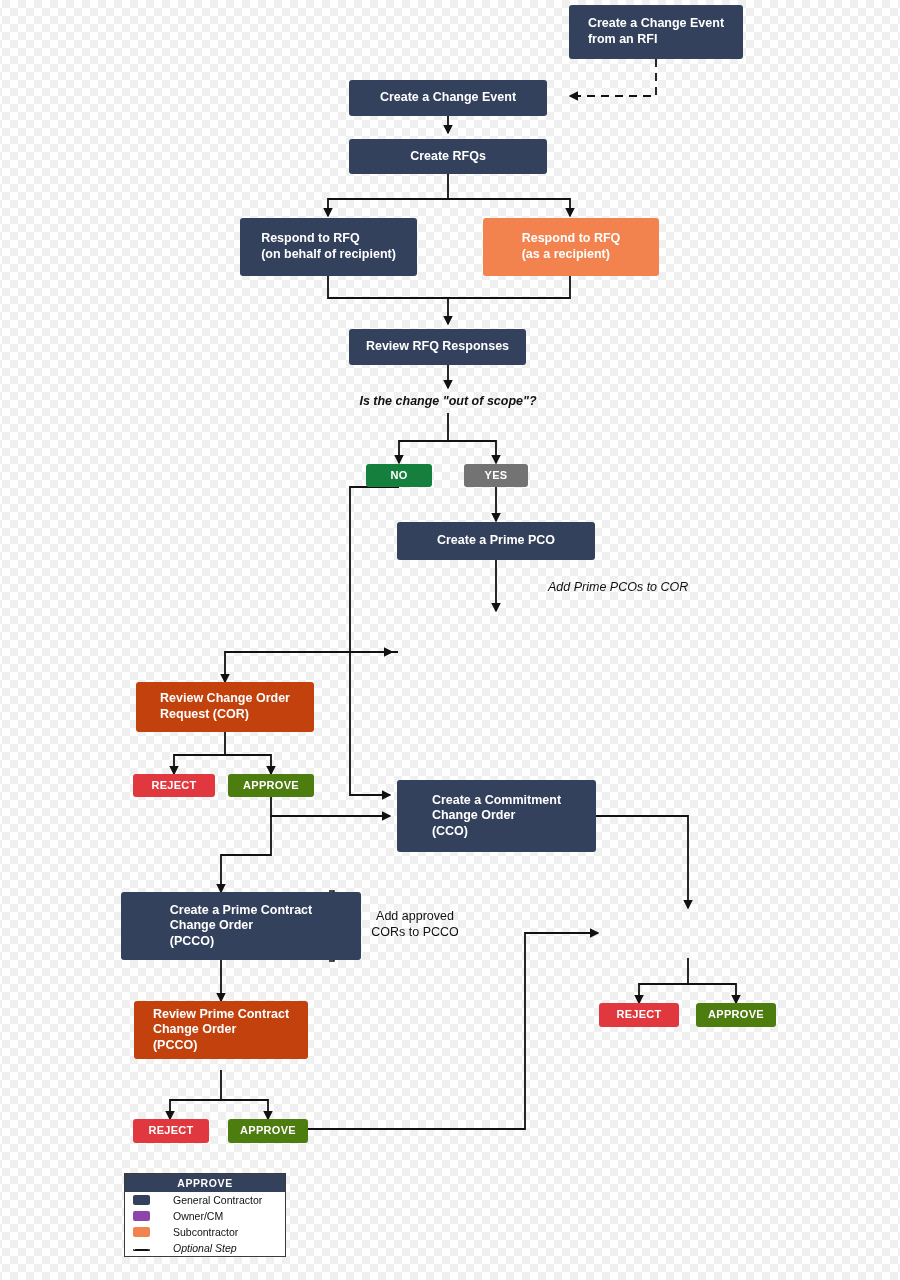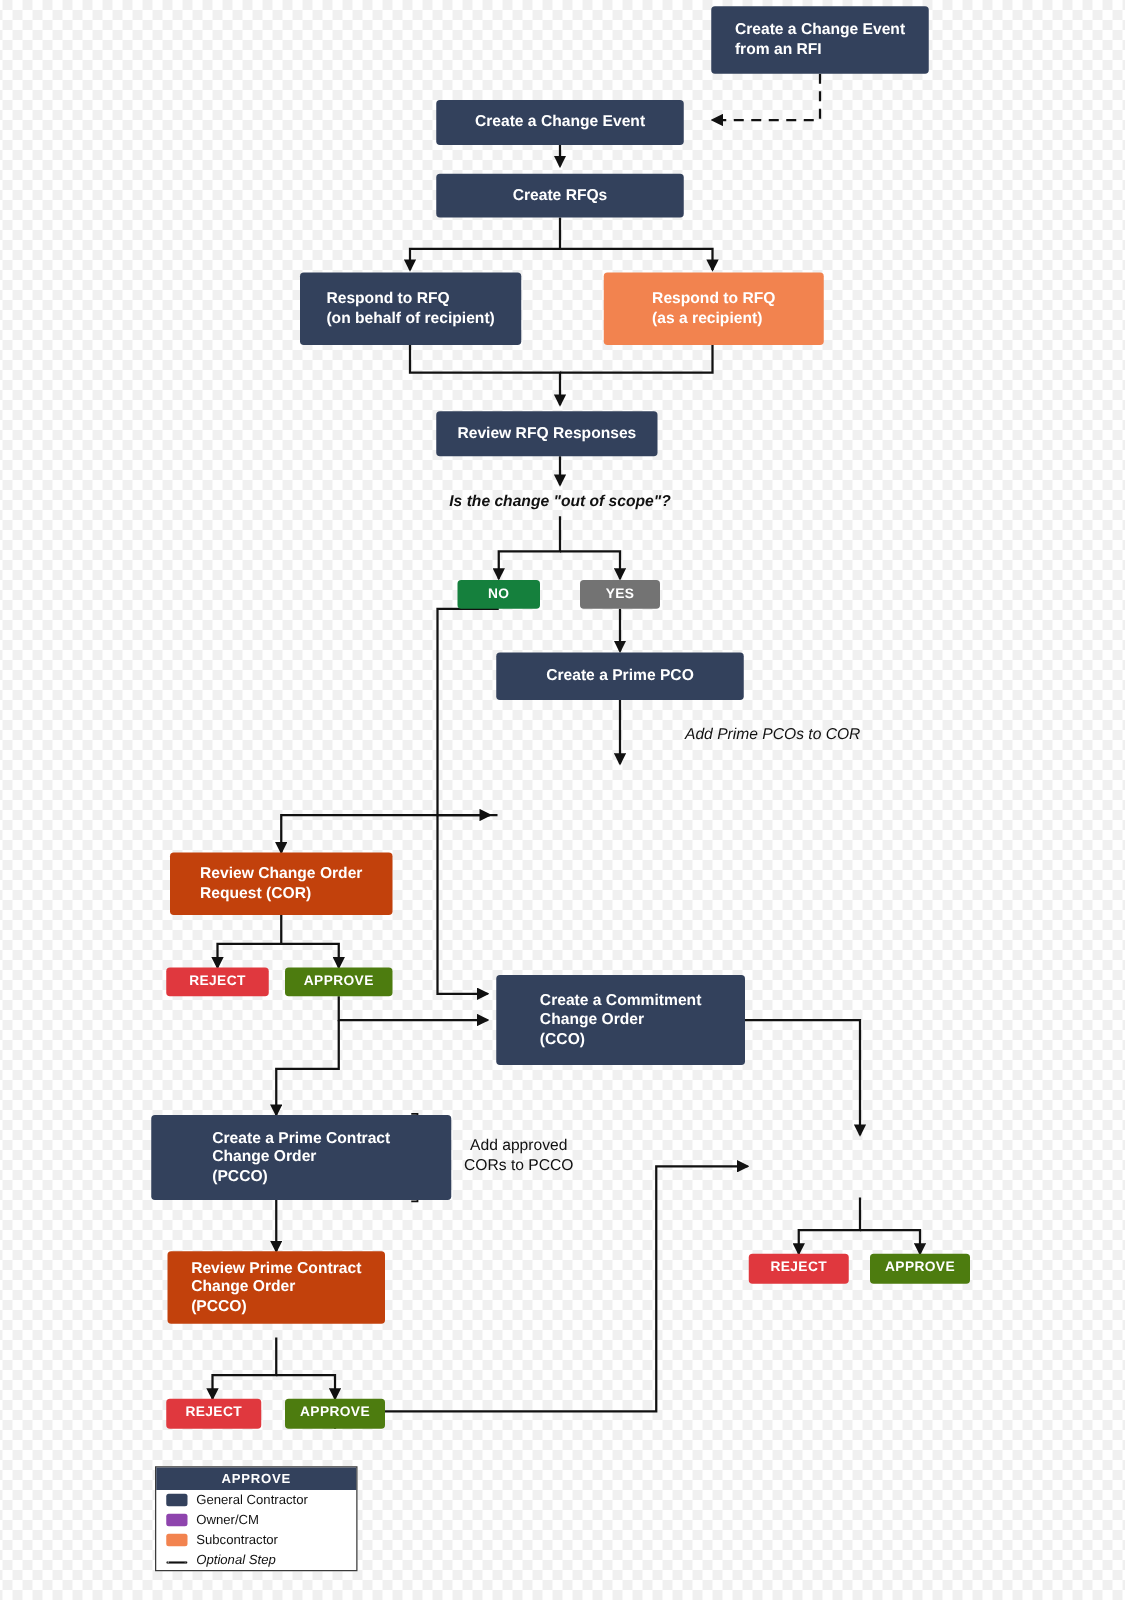--- a/index.html
+++ b/index.html
@@ -48,21 +48,21 @@
 
   
   #legend{
     position:absolute;left:124px;top:1173px;width:160px;
     background:#ffffff;border:1px solid #3b3b3b;
   }
   #legend .lg-title{
     background:#33415c;color:#fff;font-size:10.5px;font-weight:bold;
     text-align:center;letter-spacing:.6px;padding:3px 0;
   }
-  #legend .lg-row{display:flex;align-items:center;gap:7px;padding:2px 8px;}
+  #legend .lg-row{display:flex;align-items:center;gap:23px;padding:2px 8px;}
   #legend .sw{width:17px;height:10px;border-radius:2px;flex:0 0 auto;}
   #legend .sw.gc{background:#33415c;}
   #legend .sw.owner{background:#8e44ad;}
   #legend .sw.sub{background:#f2834f;}
   #legend .sw.dash{
     background:transparent;border-top:2px dashed #111;height:0;margin-top:4px;
   }
   #legend .lg-lbl{font-size:10.5px;color:#111;}
   #legend .lg-lbl.ital{font-style:italic;font-weight:normal;}
 </style>

